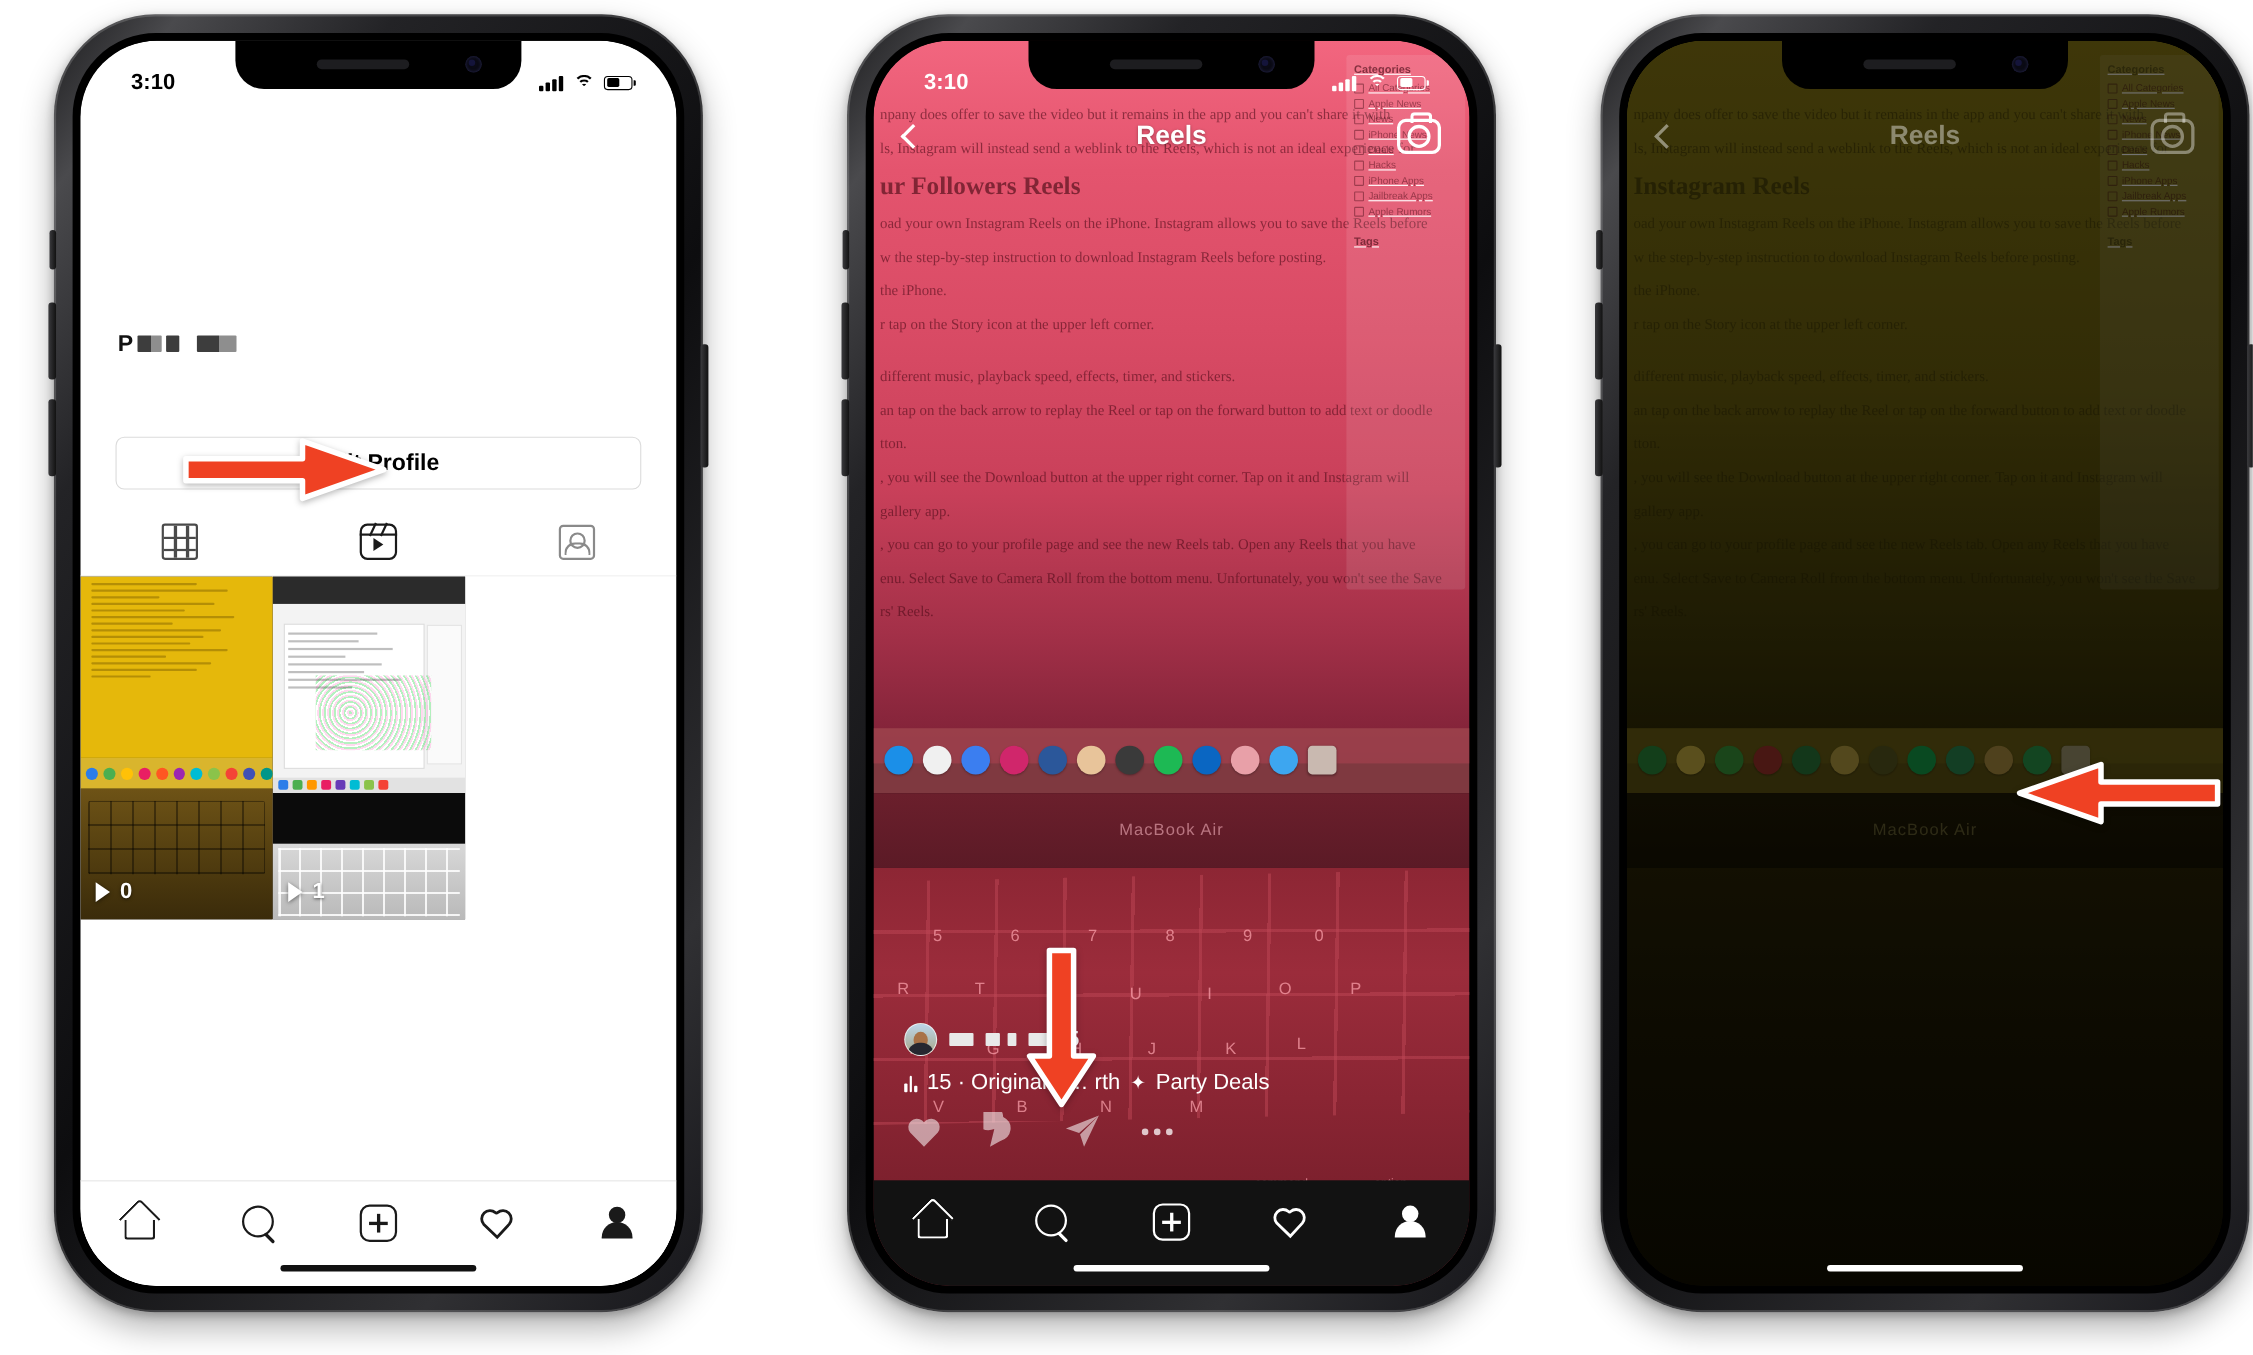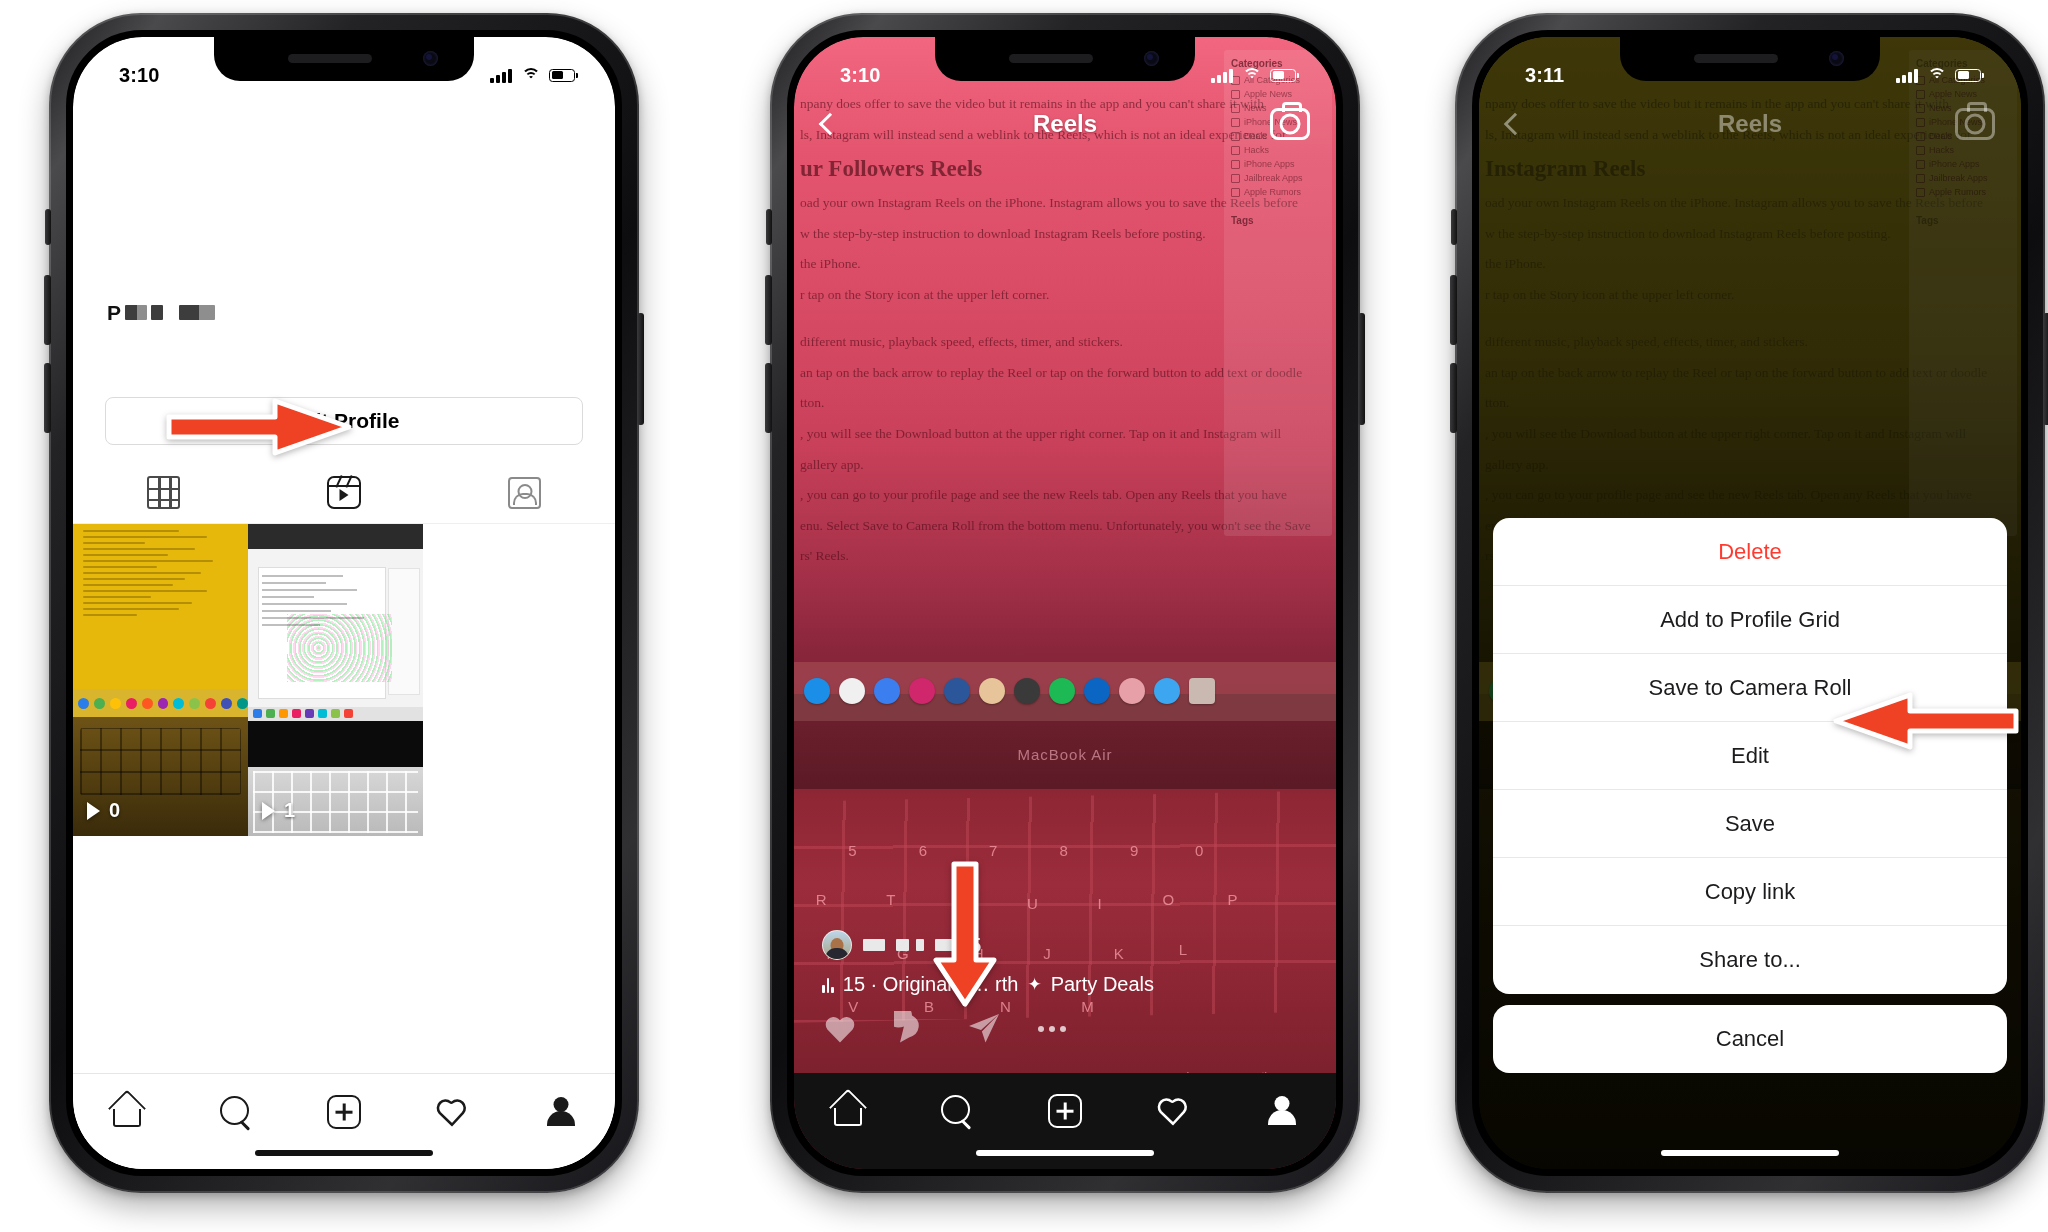--- a/index.html
+++ b/index.html
@@ -194,21 +194,21 @@
 
   
   #phone2 { left: 770px; top: 13px; }
   .p2-screen{background:#0a0a0a;color:#fff;}
   .reel-video{position:absolute;inset:0;}
   .rv-top{position:absolute;left:0;right:0;top:0;height:58%;
     background:linear-gradient(180deg,#f2667f 0%, #e4546e 18%, #d94b65 40%, #c9405a 62%, #a33048 82%, #7a2035 100%);}
   .rv-doc{position:absolute;left:0;right:0;top:7%;bottom:22%;padding:0 6px;}
   .rv-head{font-family:"Liberation Serif",serif;font-weight:bold;font-size:23px;color:rgba(70,10,20,.62);margin-top:12px;}
   .rv-p{font-family:"Liberation Serif",serif;font-size:13.5px;line-height:1.45;color:rgba(70,8,20,.56);margin-top:11px;}
-  .rv-sidebar{position:absolute;right:4px;top:2%;width:108px;bottom:24%;background:rgba(255,255,255,.10);border-radius:3px;padding:8px 7px;}
+  .rv-sidebar{position:absolute;right:4px;top:2%;width:108px;bottom:24%;background:rgba(255,255,255,.10);border-radius:3px;padding:8px 7px;text-decoration:underline;}
   .rv-sb-title{font-size:10px;color:rgba(60,5,15,.60);font-weight:bold;margin-bottom:6px;}
   .rv-sb-item{font-size:9px;color:rgba(60,5,15,.48);margin:4px 0;display:flex;align-items:center;gap:4px;}
   .rv-sb-item::before{content:"";width:7px;height:7px;border:1px solid rgba(60,5,15,.42);border-radius:1px;flex:0 0 auto;}
   .rv-dockbar{position:absolute;left:0;right:0;top:55.2%;height:5.2%;background:rgba(160,70,80,.78);
     display:flex;align-items:center;gap:9px;padding-left:10px;}
   .rv-dockbar u{display:block;width:26px;height:26px;border-radius:50%;text-decoration:none;box-shadow:0 1px 2px rgba(0,0,0,.3);}
   .rv-macbook{position:absolute;left:0;right:0;top:60.4%;height:6%;background:linear-gradient(180deg,#6b1f2c,#5b1a26);
     display:flex;align-items:center;justify-content:center;font-size:15px;color:rgba(255,190,200,.55);letter-spacing:1px;}
   .rv-kb{position:absolute;left:0;right:0;top:66.4%;bottom:0;
     background:linear-gradient(180deg,#8d2634 0%, #9b2c3b 25%, #8a2533 55%, #6d1b27 100%);}
@@ -682,58 +682,27 @@
           <div class="rv-kb rv-kb-y"></div>
         </div>
 
         <div class="p3-dim"></div>
 
         <div class="notch">
           <div class="speaker"></div>
           <div class="frontcam"></div>
         </div>
 
-        <div class="statusbar" style="color:#fff;z-index:36">
-          <div class="sb-time">3:11</div>
-          <div class="sb-right">
-            <span class="sig">
-                <i></i>
-                <i></i>
-                <i></i>
-                <i></i>
-              </span>
-            <span class="wifi">
-                <span></span>
-                <span></span>
-                <span></span>
-              </span>
-            <span class="batt">
-                <i style="width:11px"></i>
-              </span>
-          </div>
-        </div>
 
         <div class="p3-header">
           <span class="p3-back"></span>
           <span class="p3-title">Reels</span>
           <span class="p3-cam"></span>
         </div>
 
-        <div class="sheet">
-          <div class="sheet-group">
-            <div class="sheet-item destructive">Delete</div>
-            <div class="sheet-item">Add to Profile Grid</div>
-            <div class="sheet-item">Save to Camera Roll</div>
-            <div class="sheet-item">Edit</div>
-            <div class="sheet-item">Save</div>
-            <div class="sheet-item">Copy link</div>
-            <div class="sheet-item">Share to...</div>
-          </div>
-          <div class="sheet-cancel">Cancel</div>
-        </div>
 
         <div class="home-indicator" style="background:#fff;z-index:40"></div>
       </div>
     </div>
   </div>
 
   <svg class="arrow" id="arrow1" viewBox="0 0 190 64">
     <path d="M4 22 L110 22 L110 6 L184 32 L110 58 L110 42 L4 42 Z" fill="#ef4123" stroke="#ffffff" stroke-width="5" stroke-linejoin="round"></path>
   </svg>
 

